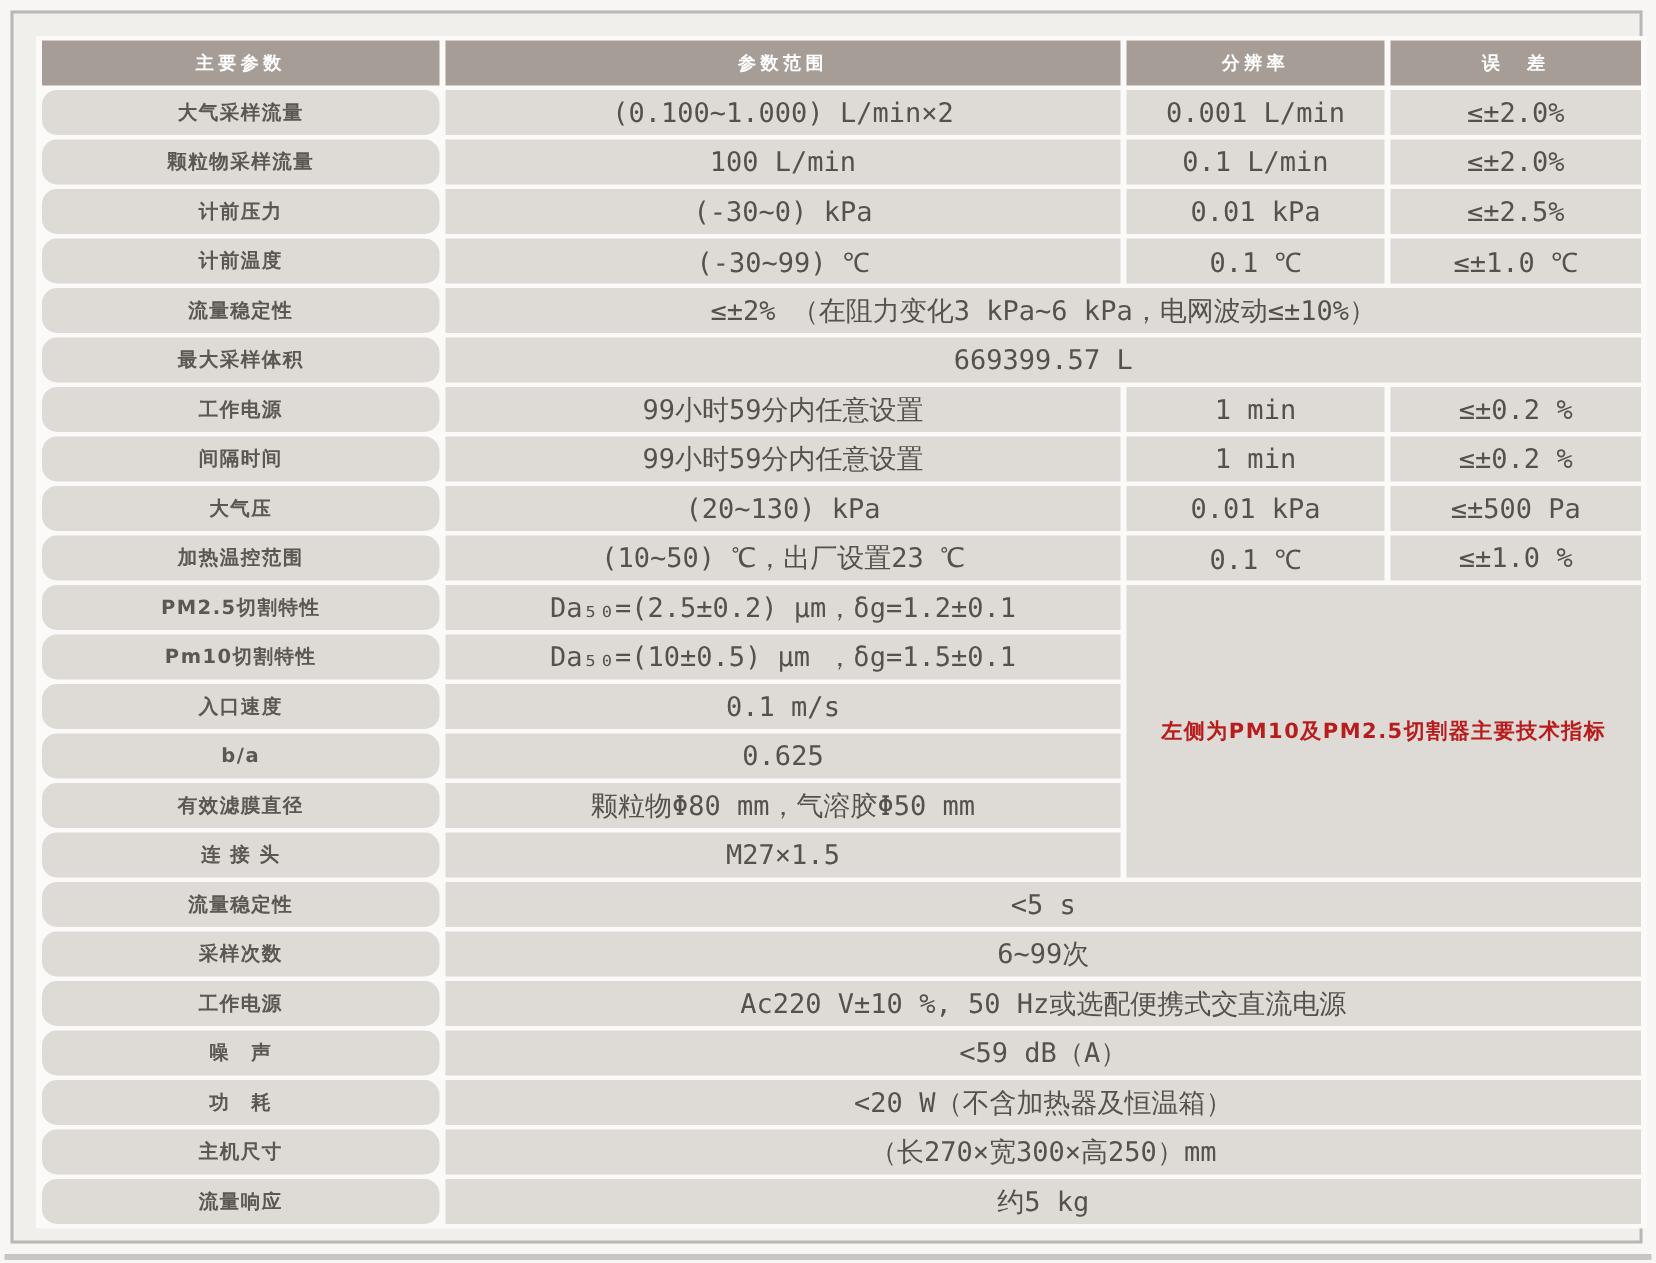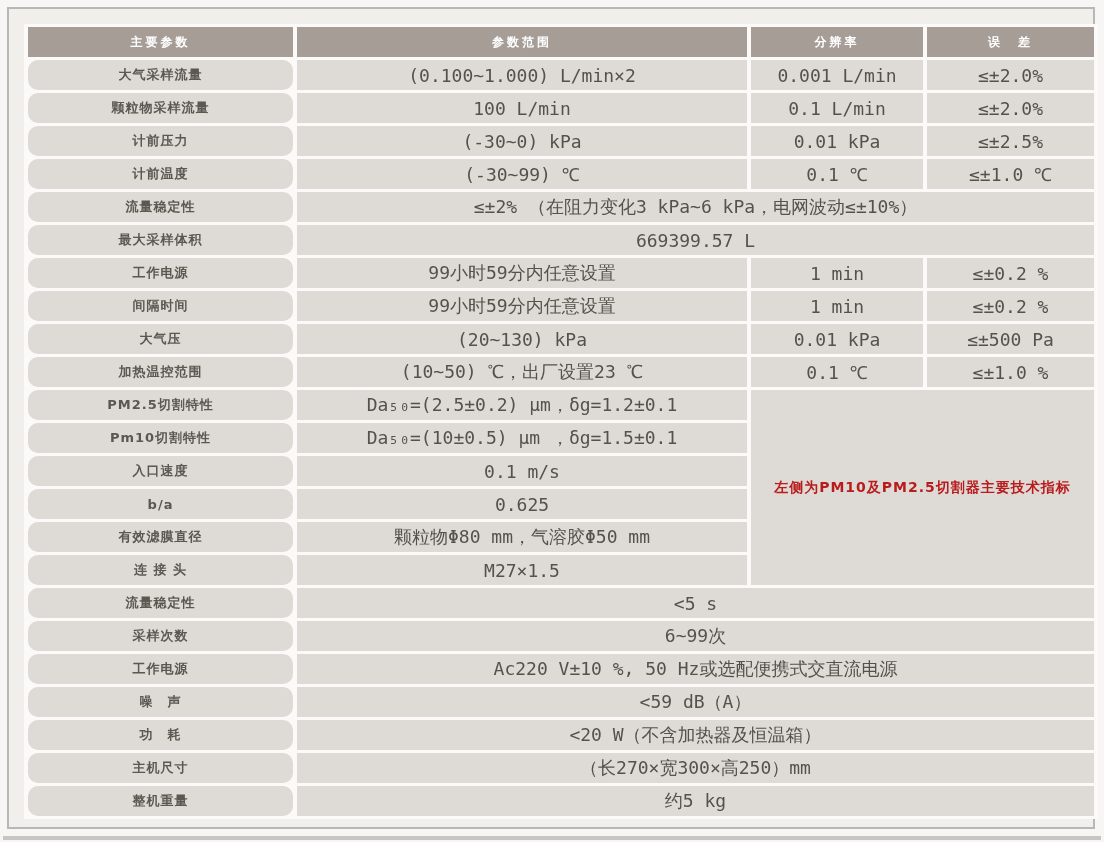--- a/index.html
+++ b/index.html
@@ -210,20 +210,20 @@
           </tr>
           <tr>
             <td class="param">功　耗</td>
             <td class="value" colspan="3">&lt;20 W（不含加热器及恒温箱）</td>
           </tr>
           <tr>
             <td class="param">主机尺寸</td>
             <td class="value" colspan="3">（长270×宽300×高250）mm</td>
           </tr>
           <tr>
-            <td class="param">整机重量</td>
+            <td class="param">流量响应</td>
             <td class="value" colspan="3">约5 kg</td>
           </tr>
         </tbody>
     </table>
   </div>
   <div class="bottom-band"></div>
 </div>
 
 </body></html>

